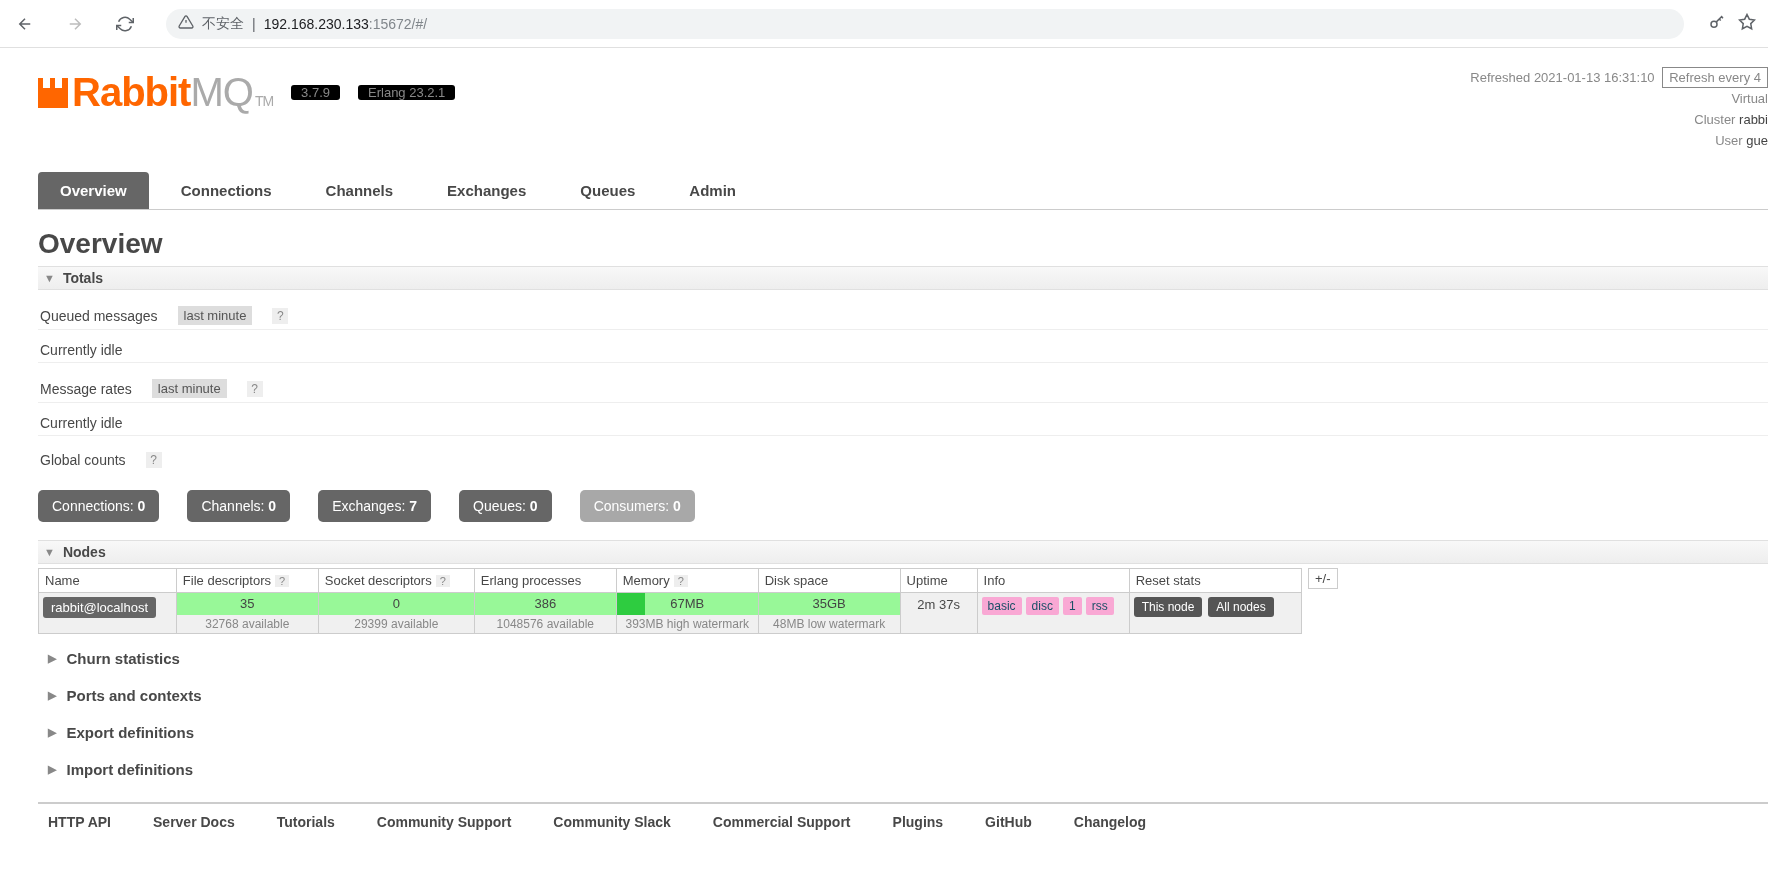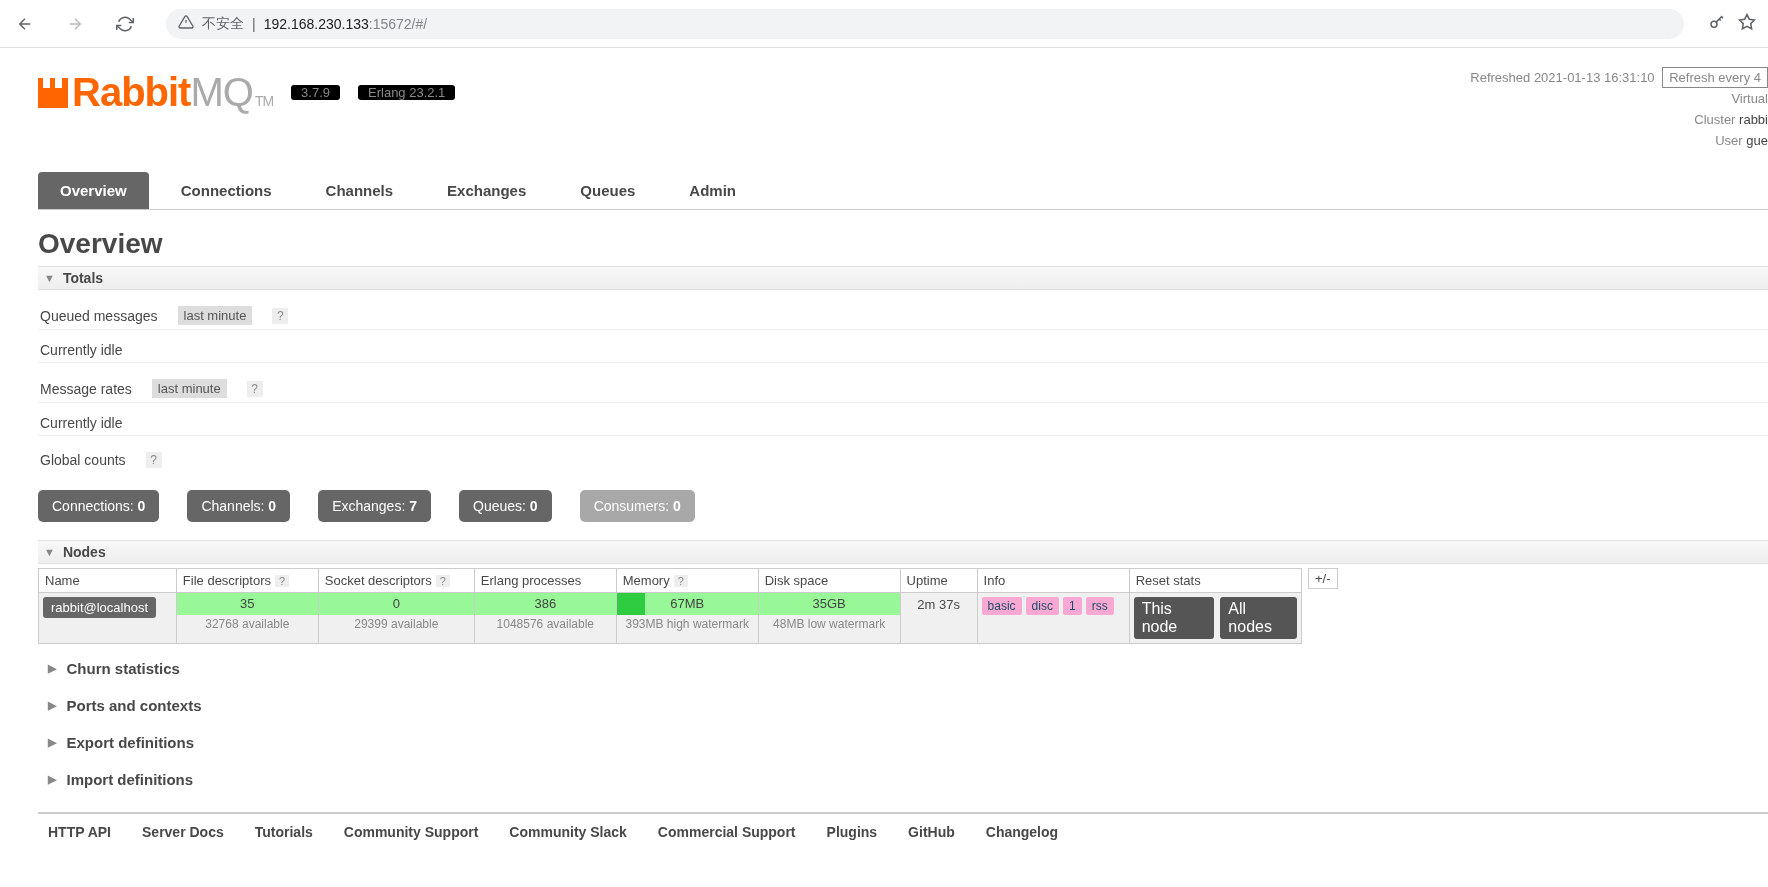--- a/index.html
+++ b/index.html
@@ -71,29 +71,29 @@
 .cell-inner { padding: 4px 6px; }
 .cell-bar { position: relative; height: 22px; overflow: visible; }
 .cell-bar .fill { position: absolute; left: 0; top: 0; bottom: 0; background: #98f898; }
 .cell-bar .fill.dk { background: #2ecc40; width: 28px; }
 .cell-bar .val { position: relative; z-index: 1; text-align: center; line-height: 22px; color: #444; }
 .cell-sub { text-align: center; font-size: 12px; color: #888; line-height: 18px; }
 .node-name { display: inline-block; background: #666; color: #fff; padding: 3px 8px; border-radius: 3px; margin: 4px; }
 .info-tags { display: flex; gap: 4px; padding: 4px; }
 .tag { background: #f9a8d4; color: #1a4f66; padding: 2px 6px; border-radius: 2px; font-size: 12px; cursor: pointer; }
 .reset-btns { display: flex; gap: 6px; padding: 4px; }
-.reset-btn { background: #555; color: #fff; padding: 3px 8px; border-radius: 3px; font-size: 16px; cursor: pointer; }
+.reset-btn { background: #555; color: #fff; padding: 3px 8px; border-radius: 3px; font-size: 12px; cursor: pointer; }
 .plus-minus { position: absolute; top: 0; left: 1270px; border: 1px solid #ccc; padding: 2px 6px; font-size: 13px; cursor: pointer; background: #fff; }
 
 
 .collapsed { padding: 16px 0 4px 10px; font-size: 15px; font-weight: bold; color: #484848; display: flex; align-items: center; gap: 10px; cursor: pointer; }
 .collapsed .tri { font-size: 11px; color: #888; }
 
 hr.footer-sep { margin-top: 20px; border: none; border-top: 2px solid #ccc; }
-.footer-links { display: flex; gap: 31px; padding: 4px 10px; font-size: 14px; font-weight: bold; color: #484848; }
+.footer-links { display: flex; gap: 42px; padding: 4px 10px; font-size: 14px; font-weight: bold; color: #484848; }
 .footer-links span { cursor: pointer; }
 </style>
 </head>
 <body>
 
 <div class="browser-chrome">
   <div class="nav-arrow">
     <svg width="18" height="18" viewBox="0 0 24 24" fill="none" stroke="currentColor" stroke-width="2">
         <path d="M19 12H5M12 19l-7-7 7-7"></path>
       </svg>

